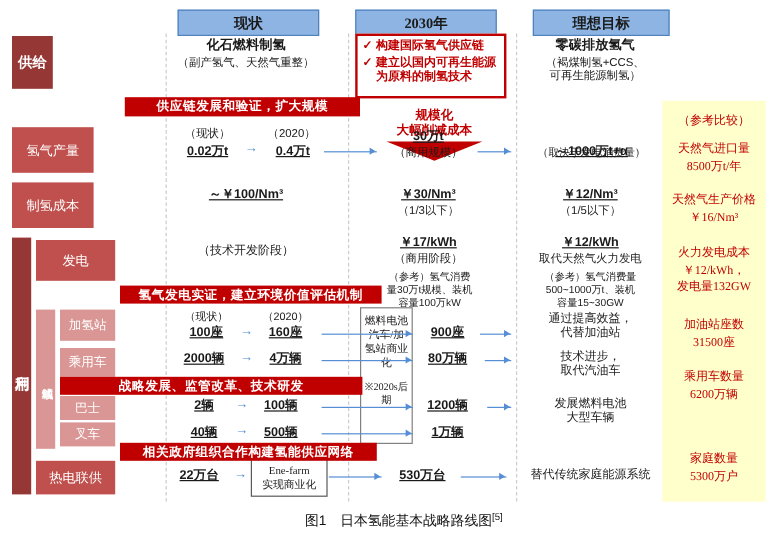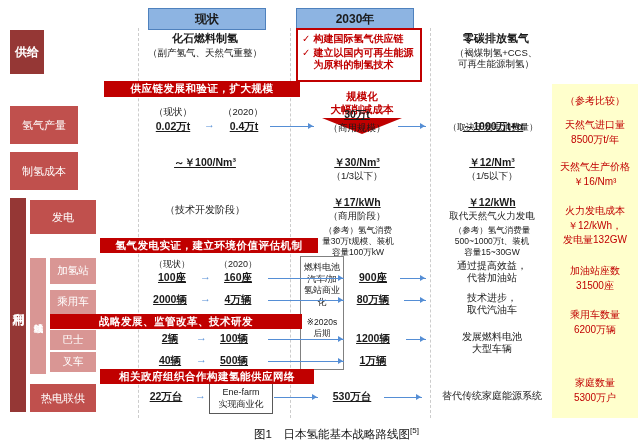--- a/index.html
+++ b/index.html
@@ -1,18 +1,18 @@
 <!DOCTYPE html>
 <html><head>
 <meta charset="utf-8">
 <style>
   html,body{margin:0;padding:0;background:#fff;}
   .canvas{position:relative;width:641px;height:446px;background:#fff;overflow:hidden;
           font-family:"Liberation Sans","DejaVu Sans",sans-serif;color:#1a1a1a;}
-  .abs{position:absolute;}
+  .abs{position:absolute;font-family:Liberation Serif, serif;}
   .flexc{display:flex;align-items:center;justify-content:center;text-align:center;}
   .hdr{background:#8DB4E2;border:1px solid #4F81BD;font-weight:bold;font-size:12px;}
   .lblD{background:#953735;color:#fff;font-weight:bold;font-size:12px;}
   .lblR{background:#C0504D;color:#fff;font-size:11px;}
   .lblS{background:#D99694;color:#fff;font-size:10.5px;}
   .vtext{writing-mode:vertical-lr;text-orientation:upright;letter-spacing:2px;}
   .t{position:absolute;text-align:center;line-height:1.2;}
   .ml{white-space:pre-line;}
   .sm{font-size:9.5px;}
   .xs{font-size:8.5px;line-height:1.3;}
@@ -40,20 +40,21 @@
 <body>
 
 <div class="canvas">
 
   <div class="sep" style="left:138px;"></div>
   <div class="sep" style="left:290px;"></div>
   <div class="sep" style="left:430px;"></div>
 
   <div class="abs flexc hdr" style="left:148px;top:8px;width:116px;height:20px;">现状</div>
   <div class="abs flexc hdr" style="left:296px;top:8px;width:116px;height:20px;">2030年</div>
+  <div class="abs flexc hdr" style="left:444px;top:8px;width:112px;height:20px;">理想目标</div>
 
   <div class="abs flexc lblD" style="left:10px;top:30px;width:34px;height:44px;">供给</div>
   <div class="abs flexc lblR" style="left:10px;top:106px;width:68px;height:38px;">氢气产量</div>
   <div class="abs flexc lblR" style="left:10px;top:152px;width:68px;height:38px;">制氢成本</div>
   <div class="abs flexc lblD vtext" style="left:10px;top:198px;width:16px;height:214px;">利用</div>
   <div class="abs flexc lblR" style="left:30px;top:200px;width:66px;height:34px;">发电</div>
   <div class="abs flexc lblS vtext" style="left:30px;top:258px;width:16px;height:116px;font-size:9.5px;letter-spacing:0;">移动式领域</div>
   <div class="abs flexc lblS" style="left:50px;top:258px;width:46px;height:26px;">加氢站</div>
   <div class="abs flexc lblS" style="left:50px;top:290px;width:46px;height:24px;">乘用车</div>
   <div class="abs flexc lblS" style="left:50px;top:330px;width:46px;height:20px;">巴士</div>

